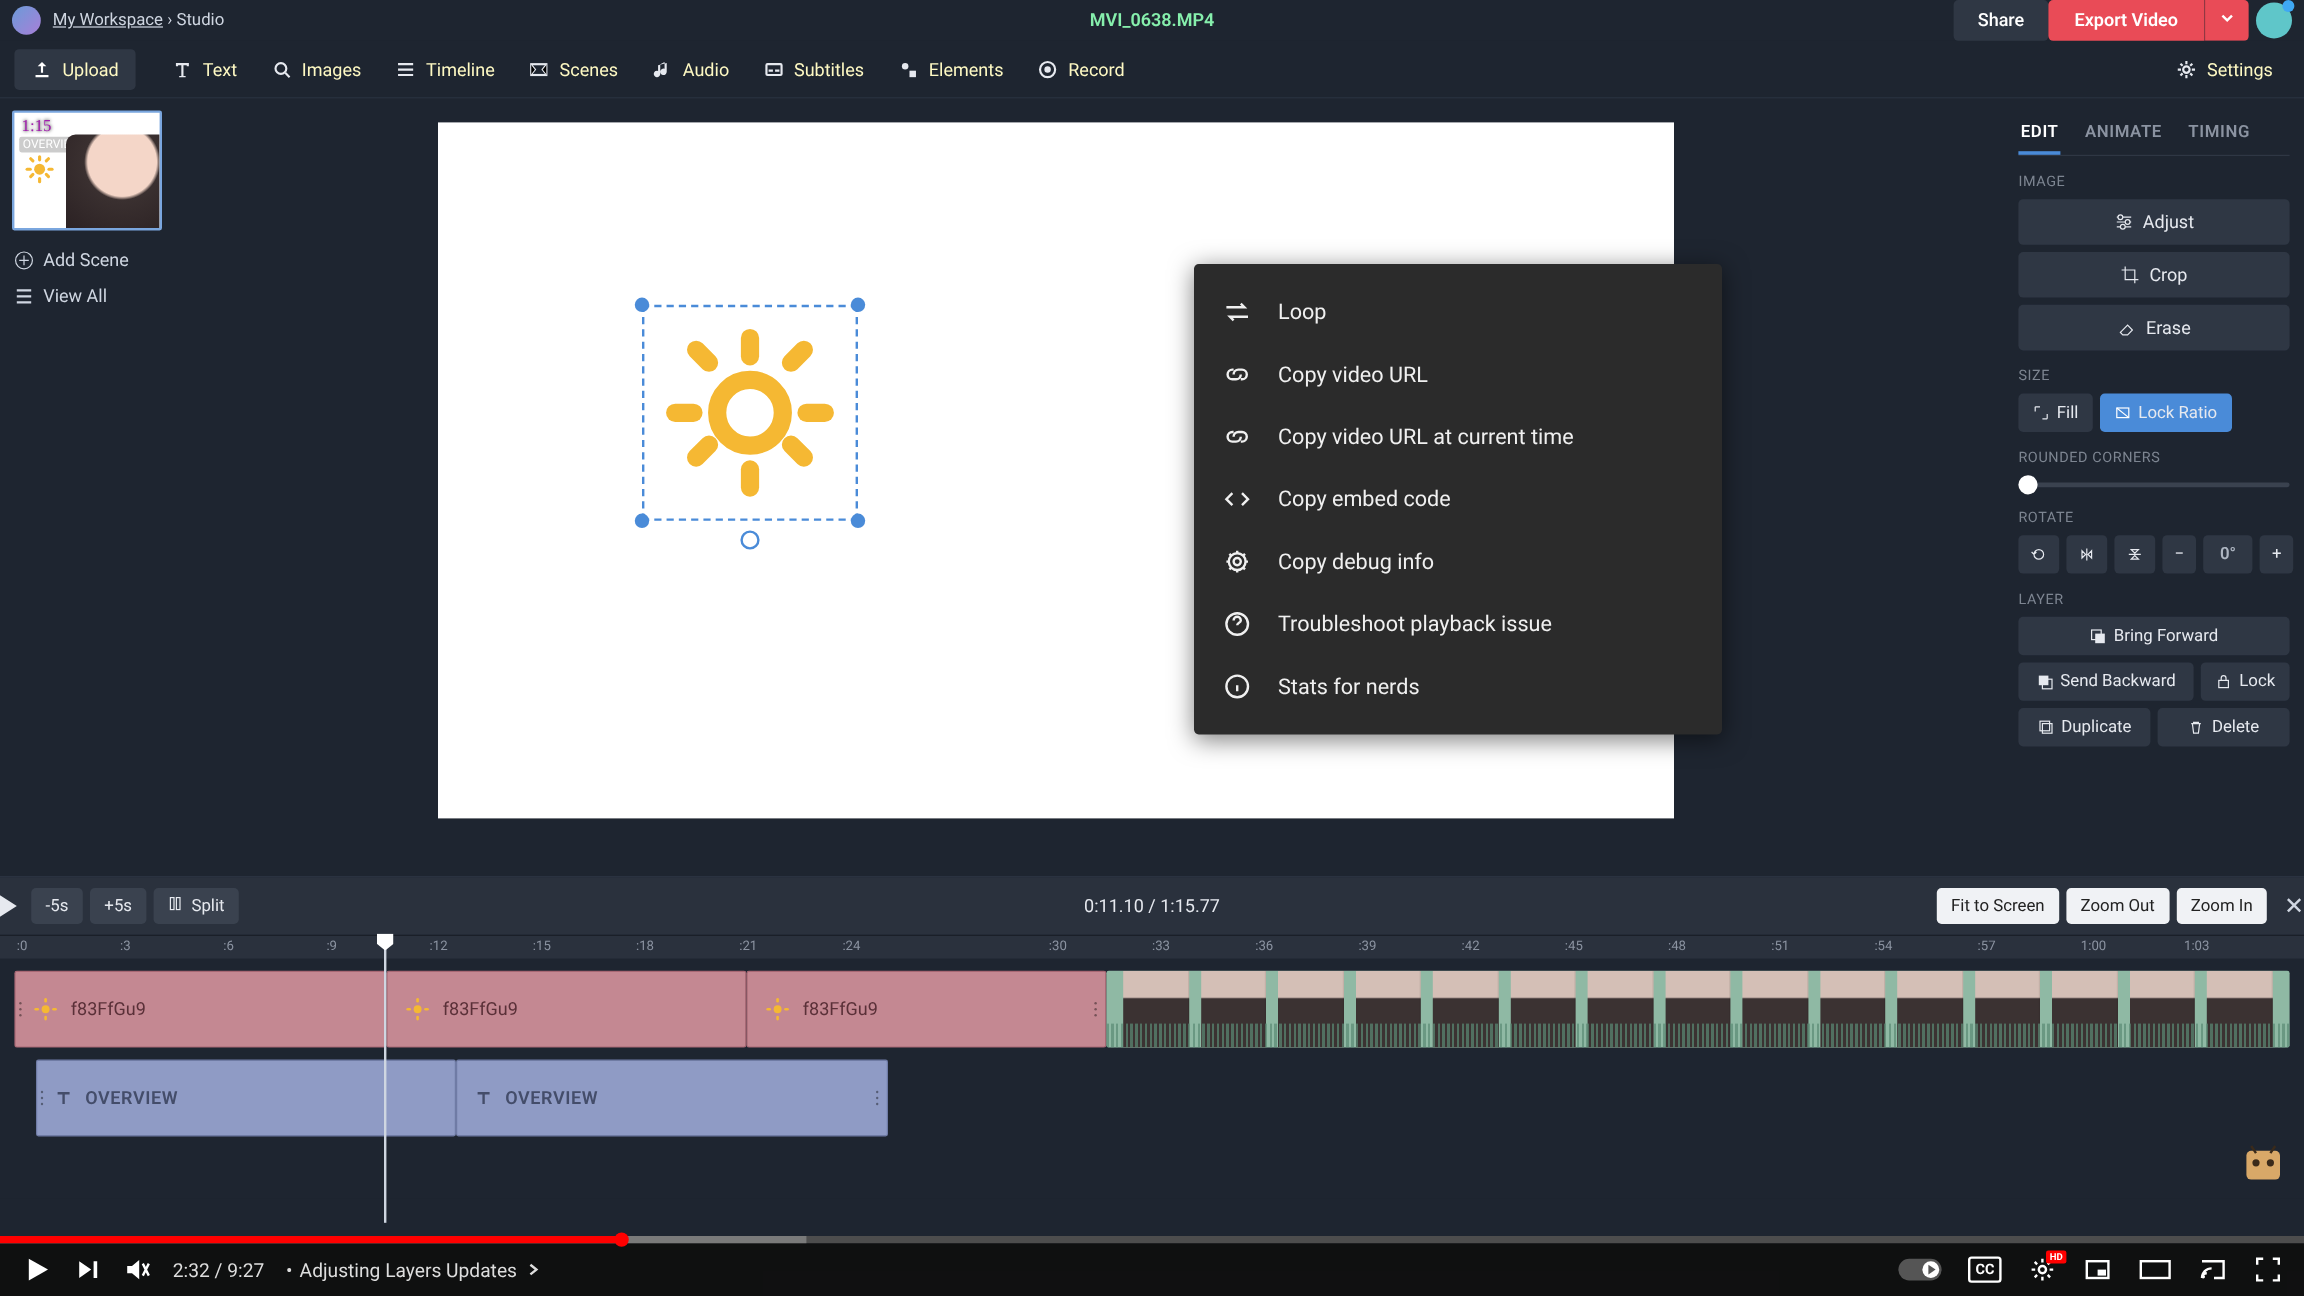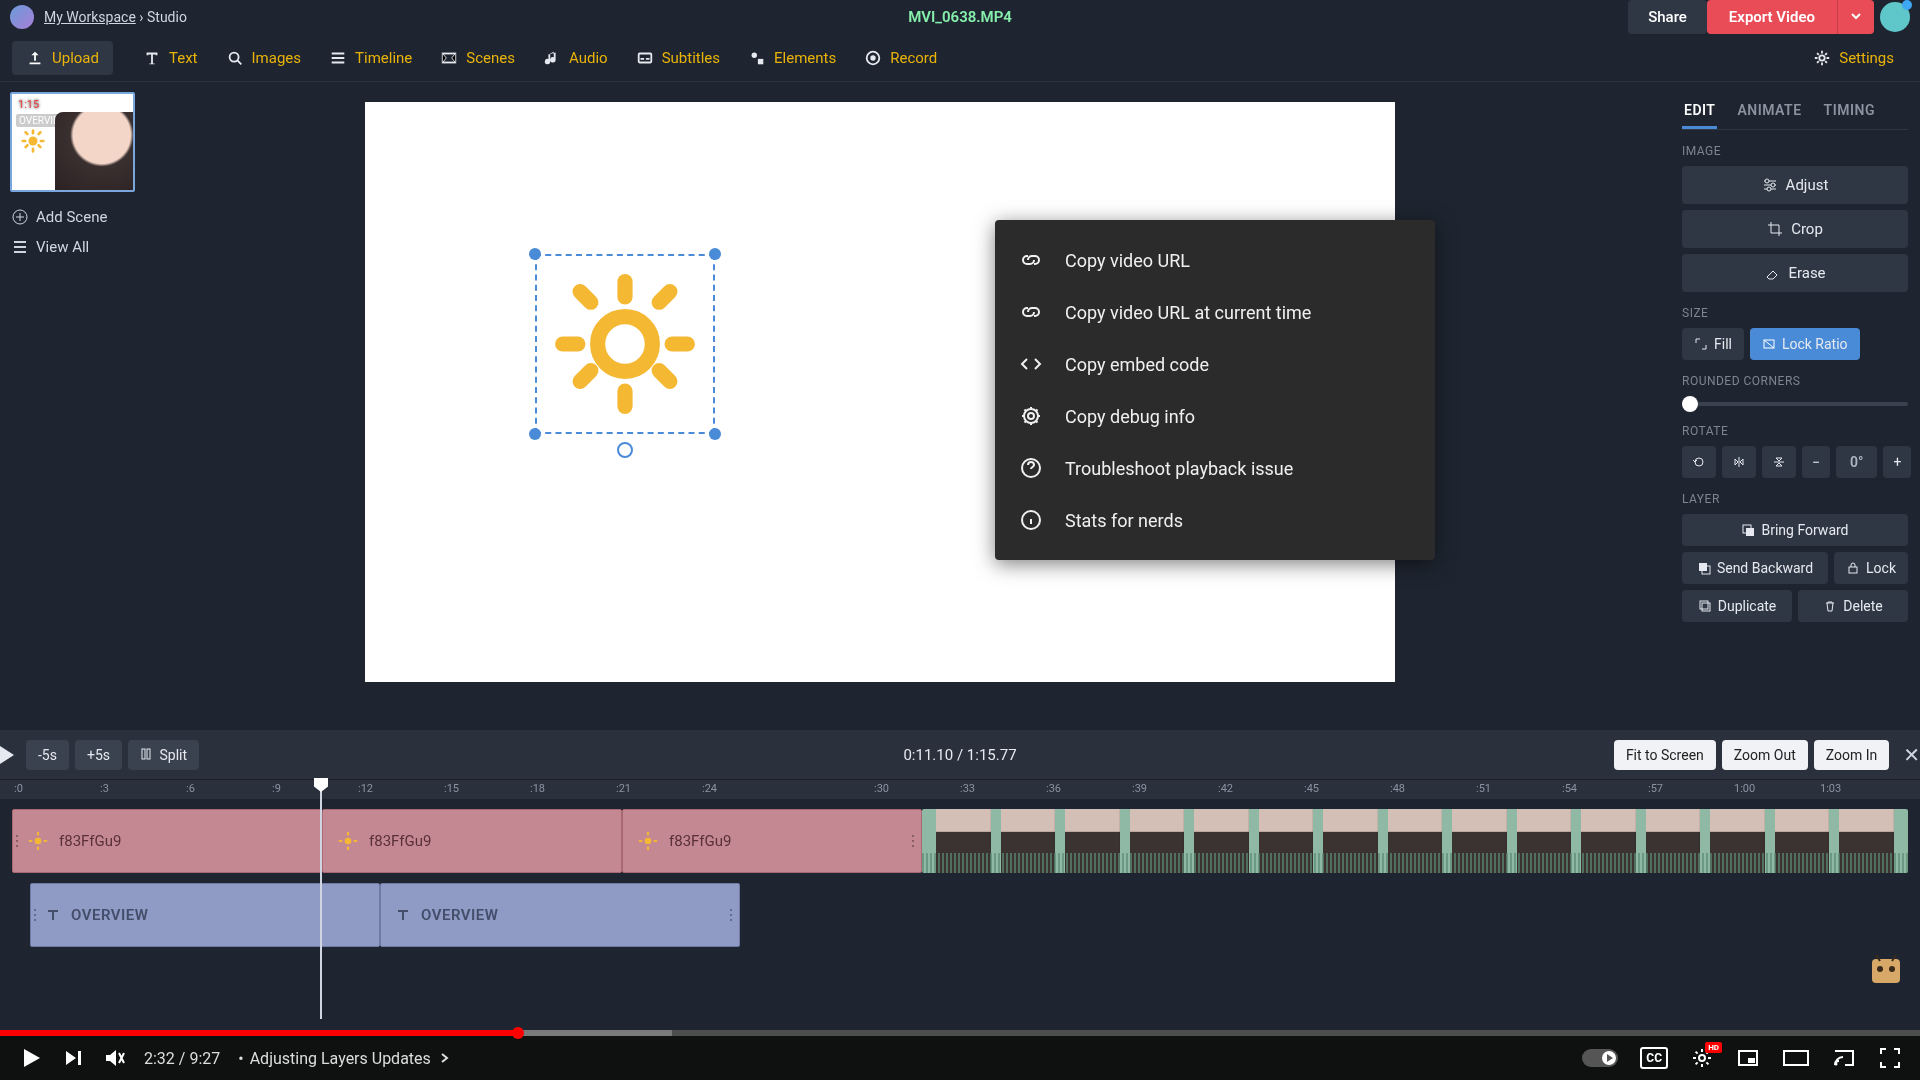--- a/index.html
+++ b/index.html
@@ -13,30 +13,30 @@
   .title-center { position: absolute; left: 50%; transform: translateX(-50%); font-size: 15px; font-weight: 600; color: #86efac; }
   .top-right { margin-left: auto; display: flex; gap: 0; align-items: center; }
   .btn-share { background: #2f3744; color: #fff; border: none; padding: 8px 20px; border-radius: 4px; font-size: 15px; font-weight: 500; cursor: pointer; }
   .btn-export { background: #e94b57; color: #fff; border: none; padding: 8px 22px; border-radius: 4px 0 0 4px; font-size: 15px; font-weight: 600; cursor: pointer; }
   .btn-export-dd { background: #e94b57; color: #fff; border: none; padding: 8px 12px; border-radius: 0 4px 4px 0; cursor: pointer; border-left: 1px solid rgba(0,0,0,0.15); }
   .user-avatar { width: 30px; height: 30px; border-radius: 50%; background: #5fc6c9; display: flex; align-items: center; justify-content: center; margin-left: 6px; position: relative; }
   .user-avatar::after { content:""; position:absolute; width:10px; height:10px; background:#3fa8f4; border-radius:50%; top:-2px; right:-2px; }
 
   
   .toolbar { height: 48px; background: #1e2530; display: flex; align-items: center; gap: 0; padding: 0 12px; border-bottom: 1px solid #2a3240; }
-  .tool { display: flex; align-items: center; gap: 8px; color: #eab308; font-size: 15px; padding: 8px 14px; cursor: pointer; border-radius: 4px; }
+  .tool { display: flex; align-items: center; gap: 8px; color: #fef9c3; font-size: 15px; padding: 8px 14px; cursor: pointer; border-radius: 4px; }
   .tool.upload { background: #2f3744; margin-right: 16px; }
   .tool.settings { margin-left: auto; }
   .tool svg, .icon { width: 18px; height: 18px; display: inline-block; }
 
   
   .main { display: flex; height: 648px; }
   .scenes-panel { width: 160px; padding: 10px; }
   .scene-thumb { width: 125px; height: 100px; background: #fff; border-radius: 2px; position: relative; margin-bottom: 10px; overflow: hidden; border: 2px solid #7aa6de; }
-  .scene-thumb .time { position: absolute; top: 4px; left: 6px; font-size: 11px; color: #ef4444; text-shadow: 0 0 3px #000; z-index:2; }
+  .scene-thumb .time { position: absolute; top: 4px; left: 6px; font-size: 14px; color: #a21caf; text-shadow: 0 0 3px #000; z-index:2;font-family:Liberation Serif, serif; }
   .scene-thumb .copy-ic { position: absolute; top: 4px; right: 26px; color:#fff; z-index:2; }
   .scene-thumb .del-ic { position: absolute; top: 4px; right: 6px; color:#fff; z-index:2; }
   .scene-thumb-img { position:absolute; inset:0; }
   .scene-face { position:absolute; right:0; top:18px; width:78px; height:82px; background: radial-gradient(circle at 60% 28%, #f4d6c8 0%, #f4d6c8 38%, #3a3030 42%, #2a2022 100%); border-radius: 8px 0 0 0; }
   .scene-label { position:absolute; top:20px; left:4px; font-size:10px; color:#fff; background:rgba(0,0,0,0.2); padding:1px 3px; border-radius:2px; }
   .scene-sun { position:absolute; top:34px; left:8px; width:26px; height:26px; }
   .scene-action { display: flex; align-items: center; gap: 8px; color: #cfd6e1; font-size: 15px; padding: 6px 2px; cursor: pointer; }
 
   .canvas-area { flex: 1; display: flex; align-items: flex-start; padding: 20px 0; }
   .canvas { width: 1030px; height: 580px; background: #fff; margin-left: 205px; position: relative; }
@@ -268,20 +268,28 @@
             <rect x="76" y="45" width="20" height="10" rx="5"></rect>
             <rect x="14" y="14" width="20" height="10" rx="5" transform="rotate(45 24 19)"></rect>
             <rect x="66" y="66" width="20" height="10" rx="5" transform="rotate(45 76 71)"></rect>
             <rect x="66" y="14" width="20" height="10" rx="5" transform="rotate(-45 76 19)"></rect>
             <rect x="14" y="66" width="20" height="10" rx="5" transform="rotate(-45 24 71)"></rect>
           </g>
         </svg>
       </div>
 
       <div class="ctx-menu">
+        <div class="ctx-item">
+          <span class="ctx-ic">
+              <svg width="24" height="24" viewBox="0 0 24 24">
+                <path d="M3 8h15l-3-3M21 16H6l3 3" stroke="#f0f0f0" stroke-width="2" fill="none"></path>
+              </svg>
+            </span>
+          <span>Loop</span>
+        </div>
         <div class="ctx-item">
           <span class="ctx-ic">
               <svg width="24" height="24" viewBox="0 0 24 24">
                 <path d="M9 12a4 4 0 014-4h3a4 4 0 010 8h-1M15 12a4 4 0 01-4 4H8a4 4 0 010-8h1" stroke="#f0f0f0" stroke-width="2" fill="none"></path>
               </svg>
             </span>
           <span>Copy video URL</span>
         </div>
         <div class="ctx-item">
           <span class="ctx-ic">

